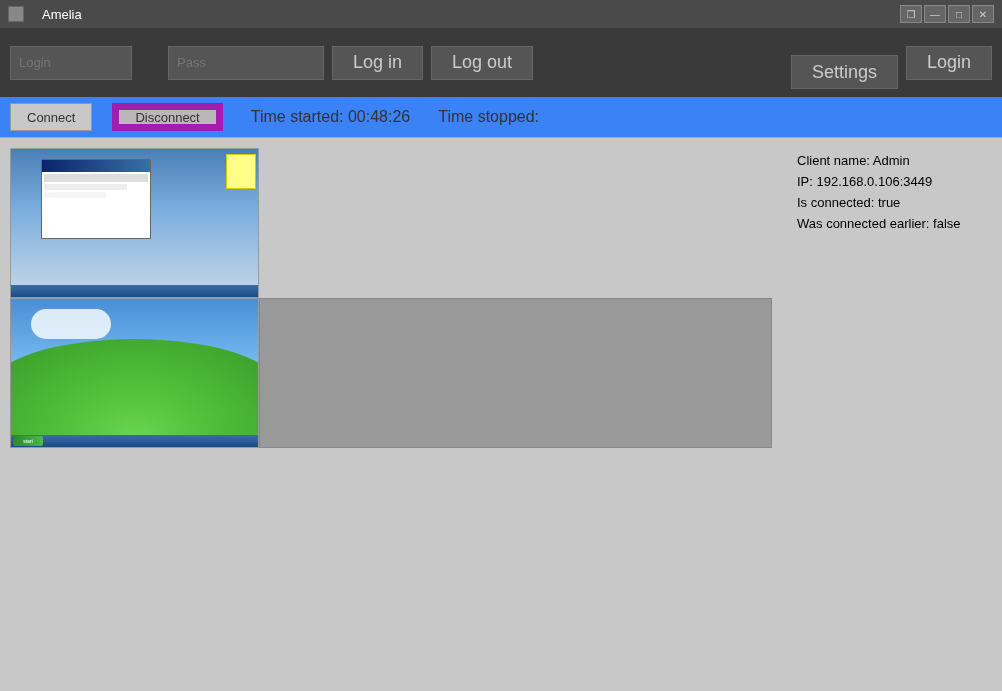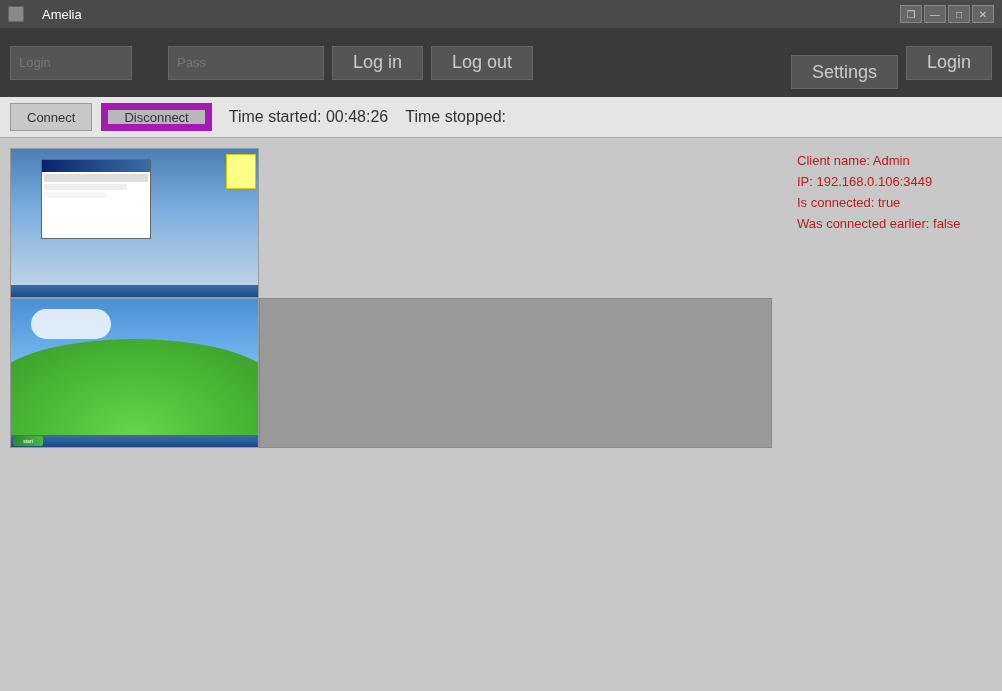--- a/index.html
+++ b/index.html
@@ -97,25 +97,25 @@
     .toolbar-btn-settings {
       background: #555;
       margin-top: 19px;
     }
     .toolbar-btn-about {
       background: #555;
     }
 
     
     .action-bar {
-      background: #e5e5e5;
+      background: #3b82f6;
       padding: 6px 10px;
       display: flex;
       align-items: center;
-      gap: 9px;
+      gap: 20px;
       flex-shrink: 0;
       border-bottom: 1px solid #aaa;
     }
     .action-btn {
       height: 28px;
       padding: 0 16px;
       background: #c8c8c8;
       border: 1px solid #999;
       color: #333;
       font-size: 13px;
@@ -297,21 +297,21 @@
       width: 220px;
       padding: 15px 15px;
       background: #c8c8c8;
       flex-shrink: 0;
       display: flex;
       flex-direction: column;
       gap: 6px;
     }
     .info-row {
       font-size: 13px;
-      color: #b91c1c;
+      color: #000000;
     }
   </style>
 </head>
 <body>
 
 <div class="title-bar">
   <div class="title-bar-left">
     <div class="title-bar-icon"></div>
     <span class="title-bar-title">Amelia</span>
   </div>

